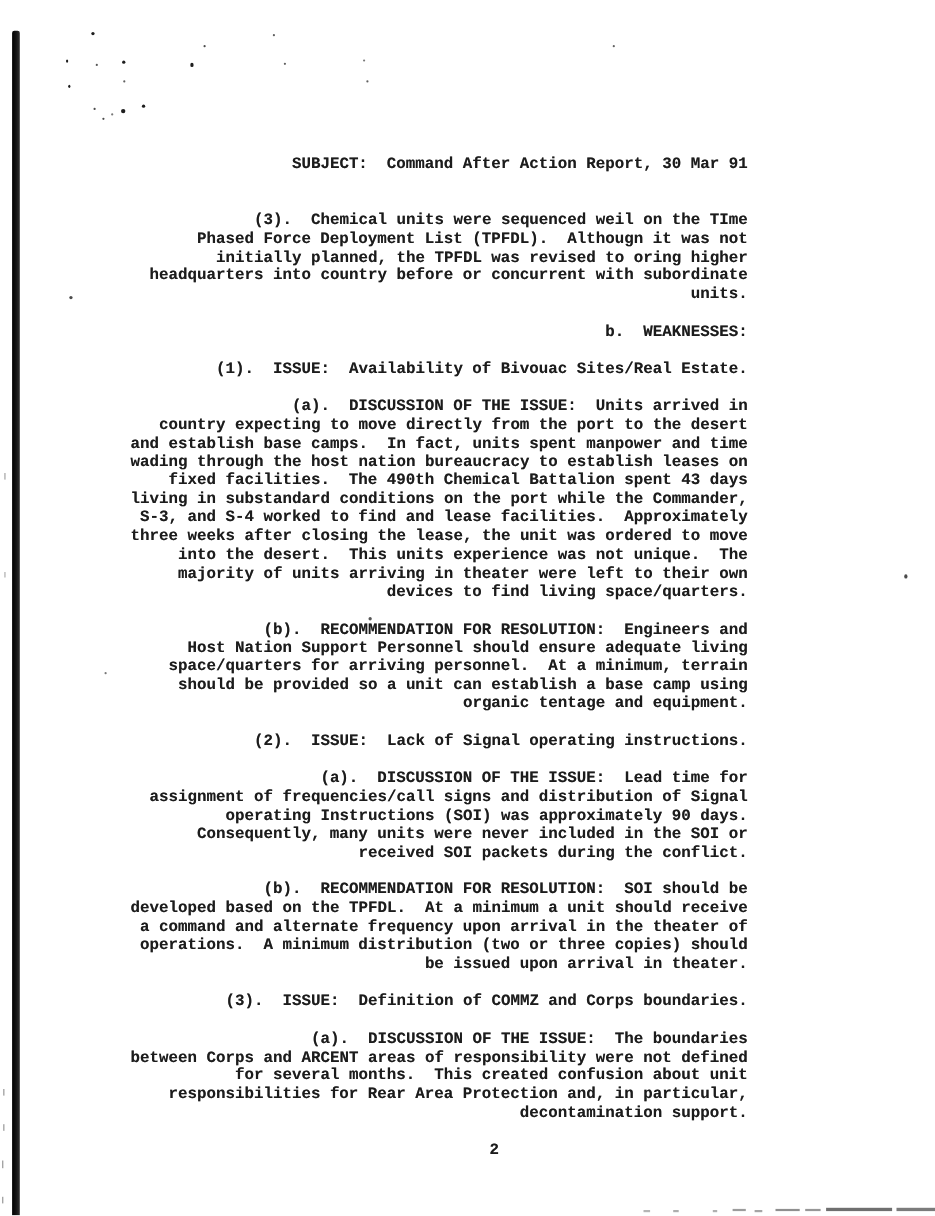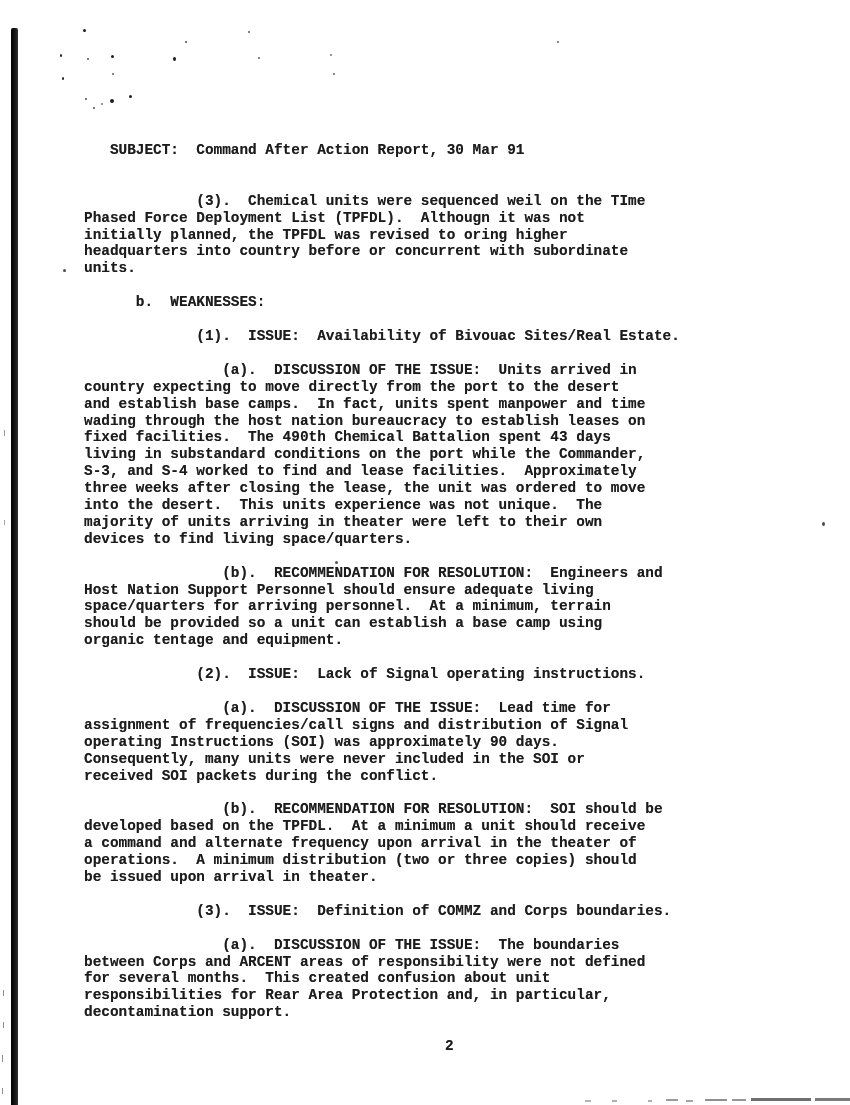--- a/index.html
+++ b/index.html
@@ -26,20 +26,21 @@
     top: 142px;
     margin: 0;
     font-family: "Liberation Mono", "DejaVu Sans Mono", monospace;
     font-size: 14.4px;
     line-height: 16.9px;
     font-weight: bold;
     color: #1c1c1c;
     white-space: pre;
     letter-spacing: 0;
     text-shadow: 0 0 0.5px rgba(25,25,25,0.55);
+    text-align: right;
   }
   .pagenum {
     position: absolute;
     left: 445px;
     top: 1038px;
     font-family: "Liberation Mono", "DejaVu Sans Mono", monospace;
     font-size: 14.4px;
     line-height: 16.9px;
     font-weight: bold;
     color: #1c1c1c;

